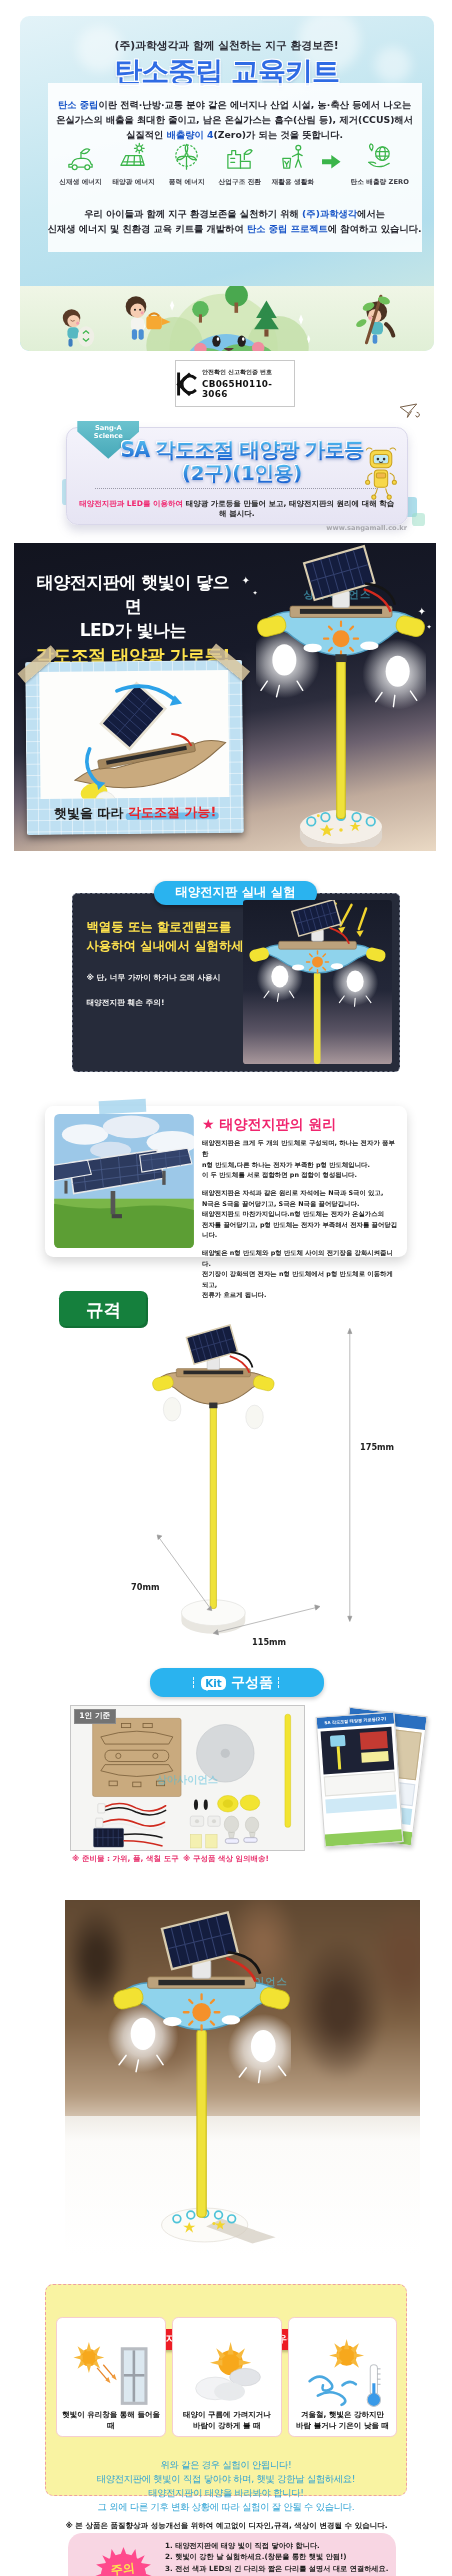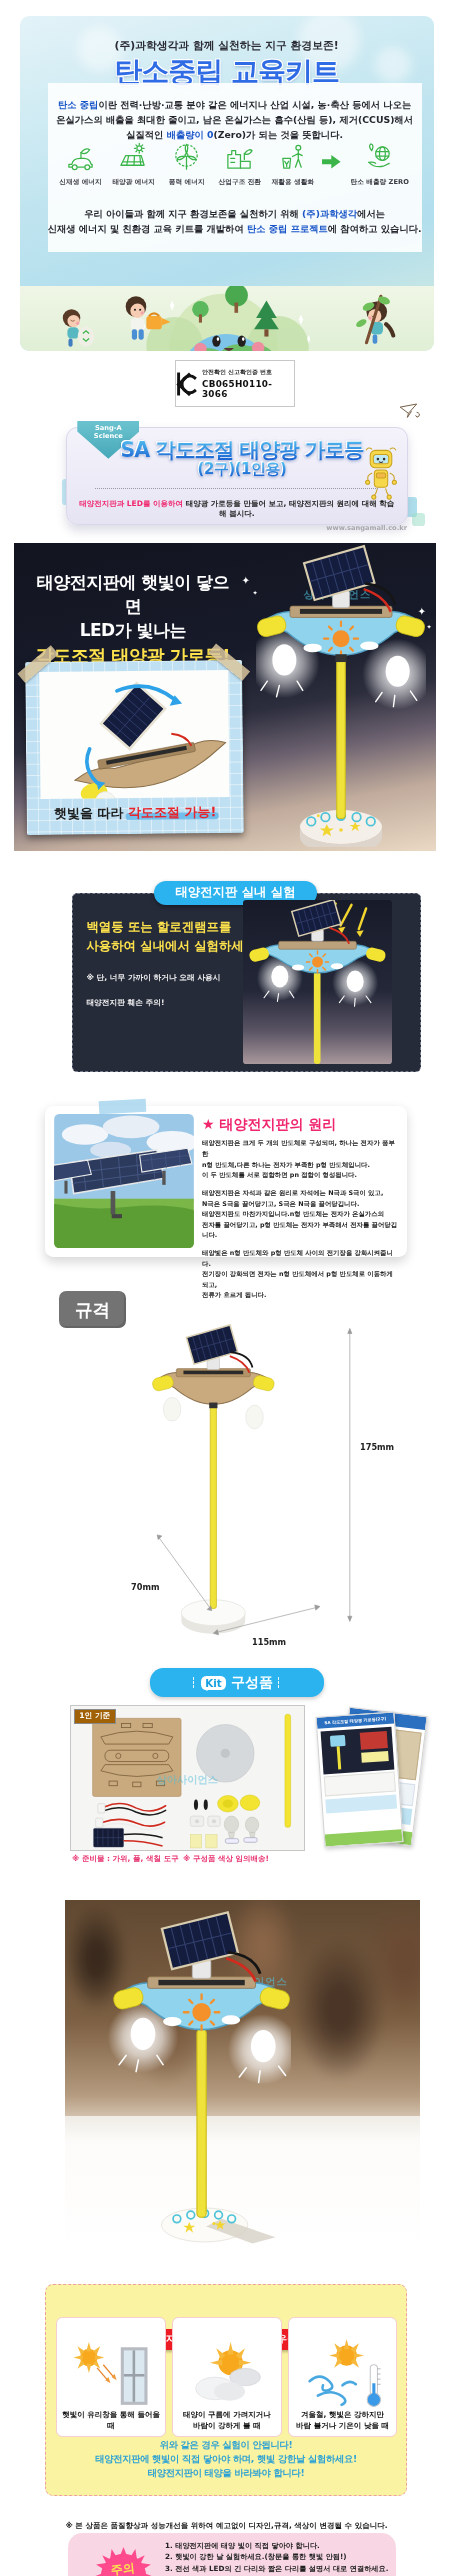--- a/index.html
+++ b/index.html
@@ -41,21 +41,21 @@
      background:linear-gradient(180deg,#f4f3fb 0%,#e6e4f3 100%);
      border:0.5px solid #d9d7ea;box-shadow:0 5.2px 9.3px rgba(120,120,160,.25);}
   .ribbon{position:absolute;left:10.3px;top:-7.2px;width:62px;height:38px;
      background:linear-gradient(180deg,#6cc3cf,#46a8b8);
      clip-path:polygon(0 0,100% 0,100% 28%,50% 100%,0 28%);
      color:#fff;font-size:6.7px;font-weight:800;text-align:center;line-height:7.7px;padding-top:4.1px;box-sizing:border-box;}
   .banner-title1{left:41px;top:8.2px;width:268px;text-align:center;font-size:20.6px;font-weight:900;letter-spacing:-1px;
      color:#2b82e8;background:linear-gradient(180deg,#54c0f0 10%,#1d64d2 85%);-webkit-background-clip:text;background-clip:text;
      -webkit-text-fill-color:transparent;
      filter:drop-shadow(-0.5px -0.5px 0 #fff) drop-shadow(0.5px 0.5px 0 #fff) drop-shadow(0 1.5px 1.5px rgba(60,90,160,.4));}
-  .banner-title2{left:41px;top:32px;width:268px;text-align:center;font-size:15px;font-weight:900;letter-spacing:-0.5px;
+  .banner-title2{left:41px;top:32px;width:268px;text-align:center;font-size:20px;font-weight:900;letter-spacing:-0.5px;
      background:linear-gradient(180deg,#54c0f0 10%,#1d64d2 85%);-webkit-background-clip:text;background-clip:text;
      -webkit-text-fill-color:transparent;
      filter:drop-shadow(-0.5px -0.5px 0 #fff) drop-shadow(0.5px 0.5px 0 #fff) drop-shadow(0 1.5px 1.5px rgba(60,90,160,.4));}
   .banner-dots{left:28px;top:60px;width:283px;border-top:1px dotted #9a9aa8;}
   .banner-desc{left:10.3px;top:71px;width:319px;text-align:center;font-size:7.5px;font-weight:700;color:#222;}
   .pink{color:#f0256e;}
   .banner-url{left:278px;top:524px;width:129px;text-align:right;font-size:6.7px;color:#a8a8ae;font-weight:600;}
 
   
   .hero2{left:14.4px;top:543px;width:422px;height:308px;overflow:hidden;
@@ -68,53 +68,53 @@
   .inset-card{left:11.3px;top:118px;width:217px;height:173px;background:#bfe0f2;border-radius:2.1px;transform:rotate(-.6deg);
      background-image:linear-gradient(rgba(255,255,255,.5) 0.5px,transparent 0.5px),linear-gradient(90deg,rgba(255,255,255,.5) 0.5px,transparent 0.5px);
      background-size:11.3px 11.3px;box-shadow:0 3.1px 7.2px rgba(0,0,0,.45);}
   .tape{position:absolute;background:rgba(216,198,158,.85);width:44px;height:12.4px;box-shadow:0 1px 2.1px rgba(0,0,0,.25);}
   .inset-photo{left:14.4px;top:10.3px;width:189px;height:127px;background:#fdfdfb;}
   .inset-cap{left:0;top:143px;width:100%;text-align:center;font-size:13px;font-weight:900;color:#1c1c1c;}
   .inset-cap .red{color:#e8242a;position:relative;}
   .inset-cap .hl{position:absolute;left:-2.1px;right:-2.1px;bottom:0;height:6.7px;background:rgba(70,170,230,.65);border-radius:3.1px;z-index:-1;}
 
   
-  .indoor{left:72px;top:893px;width:326px;height:177px;background:#262b3a;border:1.5px dashed #777d8e;border-radius:5.2px;padding-left:21px;}
+  .indoor{left:72px;top:893px;width:326px;height:177px;background:#262b3a;border:1.5px dashed #777d8e;border-radius:5.2px;}
   .indoor-badge{left:81px;top:-13.4px;width:163px;height:24px;background:#2ab3ef;border-radius:12.4px;color:#fff;
      font-size:12.4px;font-weight:900;display:flex;align-items:center;justify-content:center;box-shadow:0 2.1px 4.1px rgba(0,0,0,.35);}
   .indoor-y{left:13.4px;top:23px;font-size:12.4px;font-weight:900;color:#ffe34d;line-height:19px;}
   .indoor-n{left:13.4px;top:66px;font-size:7.7px;font-weight:600;color:#f0f0f0;line-height:12.4px;}
   .indoor-photo{left:170px;top:6.2px;width:149px;height:164px;background:linear-gradient(180deg,#171b29 0%,#232738 55%,#5a5464 80%,#a9989c 100%);
      border-radius:3.1px;overflow:hidden;}
 
   
   .principle{left:45px;top:1106px;width:362px;height:151px;background:#fff;border-radius:8.2px;
      box-shadow:0 4.1px 10.3px rgba(0,0,0,.16);}
   .tape-blue{position:absolute;left:54px;top:-6.2px;width:47px;height:13.4px;background:rgba(150,205,235,.7);transform:rotate(-3deg);}
   .principle-photo{left:8.8px;top:8.2px;width:140px;height:134px;border-radius:5.2px;overflow:hidden;}
   .principle-text{left:157px;top:7.2px;width:197px;}
   .principle-h{font-size:14px;font-weight:900;color:#f0256e;margin:3.1px 0 4.1px 0;}
   .principle-p{font-size:6.4px;line-height:10.6px;color:#222;font-weight:600;margin:0 0 7.2px 0;}
 
   
-  .spec-badge{left:59px;top:1291px;width:67px;height:37px;background:#737373;border-radius:7.2px;color:#fff;
+  .spec-badge{left:59px;top:1291px;width:89px;height:37px;background:#15803d;border-radius:7.2px;color:#fff;
      font-size:17.5px;font-weight:900;display:flex;align-items:center;justify-content:center;
      box-shadow:inset -2.1px -2.1px 0 rgba(0,0,0,.12);}
   .spec-fig{left:82px;top:1319px;width:309px;height:335px;}
   .dim{position:absolute;font-size:8.2px;font-weight:700;color:#222;}
 
   
   .kit-pill{left:150px;top:1668px;width:174px;height:29px;background:#2ab3ef;border-radius:13.4px;color:#fff;
      display:flex;align-items:center;justify-content:center;gap:5.2px;font-size:14px;font-weight:900;
      box-shadow:0 2.1px 4.1px rgba(0,0,0,.2);}
   .kit-pill .tick{width:1.5px;height:11.3px;border-left:1.5px dashed #fff;opacity:.9;}
   .kit-bubble{background:#fff;color:#18a0e0;border-radius:5.2px;padding:1px 4.1px;font-size:10.3px;font-weight:900;position:relative;}
   .kit-bubble:after{content:"";position:absolute;left:4.1px;bottom:-3.6px;border:2.6px solid transparent;border-top-color:#fff;}
   .kit-photo{left:70px;top:1705px;width:233px;height:144px;background:#f5f5f3;border:0.5px solid #c6c6c6;overflow:hidden;}
-  .person-label{position:absolute;left:2.6px;top:2.6px;background:#a16207;border:0.5px solid #8a8a8a;color:#fff;
+  .person-label{position:absolute;left:2.6px;top:2.6px;background:#737373;border:0.5px solid #8a8a8a;color:#fff;
      font-size:7.7px;font-weight:800;padding:1.5px 4.6px;}
   .manuals{left:320px;top:1708px;width:103px;height:139px;}
   .manual{position:absolute;width:77px;height:129px;background:#fff;border:0.5px solid #d2d2d2;box-shadow:1px 2.1px 4.1px rgba(0,0,0,.2);overflow:hidden;}
   .kit-note{position:absolute;font-size:7.5px;font-weight:800;color:#e8336e;}
 
   
   .outdoor{left:65px;top:1900px;width:355px;height:355px;overflow:hidden;background:#fff;}
   .forest{position:absolute;left:-15.5px;top:-15.5px;width:386px;height:247px;filter:blur(4.6px);
      background:radial-gradient(46px 77px at 12% 30%,#3a2a1d 20%,transparent 70%),
        radial-gradient(62px 93px at 30% 55%,#7a5a3e 15%,transparent 70%),
@@ -128,21 +128,21 @@
   .outdoor-text .r{font-size:16px;color:#f8414e;line-height:28px;}
 
   
   .trouble{left:45px;top:2284px;width:362px;height:212px;background:#f9f3a2;border:1px dashed #f0a0a0;border-radius:8.2px;box-sizing:border-box;}
   .trouble-banner{left:65px;top:4.1px;width:230px;height:20.6px;background:#ed1c24;color:#fff;font-size:9.8px;font-weight:900;
      display:flex;align-items:center;justify-content:center;box-shadow:0 1.5px 2.6px rgba(0,0,0,.25);margin-top:40px;}
   .tcards{left:10.3px;top:32px;width:341px;display:flex;gap:6.2px;}
   .tcard{width:110px;height:120px;background:#fff;border:1px solid #f6cdd0;border-radius:6.2px;box-sizing:border-box;
      display:flex;flex-direction:column;align-items:center;justify-content:flex-end;padding-bottom:5.2px;}
   .tcard .cap{font-size:7.5px;font-weight:800;color:#111;text-align:center;line-height:10.3px;}
-  .twarn{left:0;top:153px;width:100%;text-align:center;color:#2ea2d4;font-weight:700;}
+  .twarn{left:0;top:173px;width:100%;text-align:center;color:#2ea2d4;font-weight:400;}
   .twarn div{font-size:9.3px;line-height:14px;letter-spacing:-0.3px;}
 
   
   .disclaimer{left:0;top:2521px;width:453px;text-align:center;font-size:7.5px;font-weight:700;color:#1a1a1a;}
   .caution{left:68px;top:2533px;width:328px;height:92px;background:#f8d6e3;border-radius:14.4px;}
   .caution-badge{position:absolute;left:25px;top:13.4px;width:61px;height:61px;}
   .caution-badge .txt{position:absolute;left:0;top:15.5px;width:100%;text-align:center;color:#ffe34d;
      font-size:12px;font-weight:900;line-height:14px;transform:rotate(-6deg);}
   .caution-list{position:absolute;left:97px;top:6.7px;width:227px;font-size:7.2px;font-weight:600;color:#222;line-height:11.4px;}
 </style>
@@ -155,21 +155,21 @@
     <div class="bokeh" style="left:57px;top:10.3px;width:46px;height:46px;"></div>
     <div class="bokeh" style="left:278px;top:-5.2px;width:62px;height:62px;"></div>
     <div class="bokeh" style="left:355px;top:31px;width:36px;height:36px;"></div>
     <div class="abs hero-subtitle center">(주)과학생각과 함께 실천하는 지구 환경보존!</div>
     <div class="abs hero-title center">탄소중립 교육키트</div>
 
     <div class="abs hero-whitebox">
       <div class="abs hero-desc center">
         <span class="blue">탄소 중립</span><span>이란 전력·난방·교통 분야 같은 에너지나 산업 시설, 농·축산 등에서 나오는</span><br>
         <span>온실가스의 배출을 최대한 줄이고, 남은 온실가스는 흡수(산림 등), 제거(CCUS)해서</span><br>
-        <span>실질적인 </span><span class="blue">배출량이 0</span><span>(Zero)가 되는 것을 뜻합니다.</span>
+        <span>실질적인 </span><span class="blue">배출량이 4</span><span>(Zero)가 되는 것을 뜻합니다.</span>
       </div>
 
       <div class="abs icon-row">
         <div class="icon-item">
           <div class="glyph">
               <svg width="31" height="31" viewBox="0 0 64 64">
             <g fill="none" stroke="#3bb54a" stroke-width="2.6" stroke-linecap="round" stroke-linejoin="round">
               <path d="M8 46 h6 c2 -8 9 -12 17 -12 h8 c8 0 13 5 15 12 h2 v6 h-48 z"></path>
               <circle cx="20" cy="52" r="5" fill="#fff"></circle>
                   <circle cx="46" cy="52" r="5" fill="#fff"></circle>
@@ -869,20 +869,21 @@
             </g>
         </svg>
         <div class="cap preline">겨울철, 햇빛은 강하지만
 바람 불거나 기온이 낮을 때</div>
       </div>
     </div>
     <div class="abs twarn">
       <div>위와 같은 경우 실험이 안됩니다!</div>
       <div>태양전지판에 햇빛이 직접 닿아야 하며, 햇빛 강한날 실험하세요!</div>
       <div>태양전지판이 태양을 바라봐야 합니다!</div>
+      <div>그 외에 다른 기후 변화 상황에 따라 실험이 잘 안될 수 있습니다.</div>
     </div>
   </section>
 
   <div class="abs disclaimer">※ 본 상품은 품질향상과 성능개선을 위하여 예고없이 디자인,규격, 색상이 변경될 수 있습니다.</div>
 
   <section class="abs caution">
     <div class="caution-badge">
       <svg width="61" height="61" viewBox="0 0 118 118">
         <g fill="#ff4a8d">
           <circle cx="59" cy="59" r="44"></circle>

